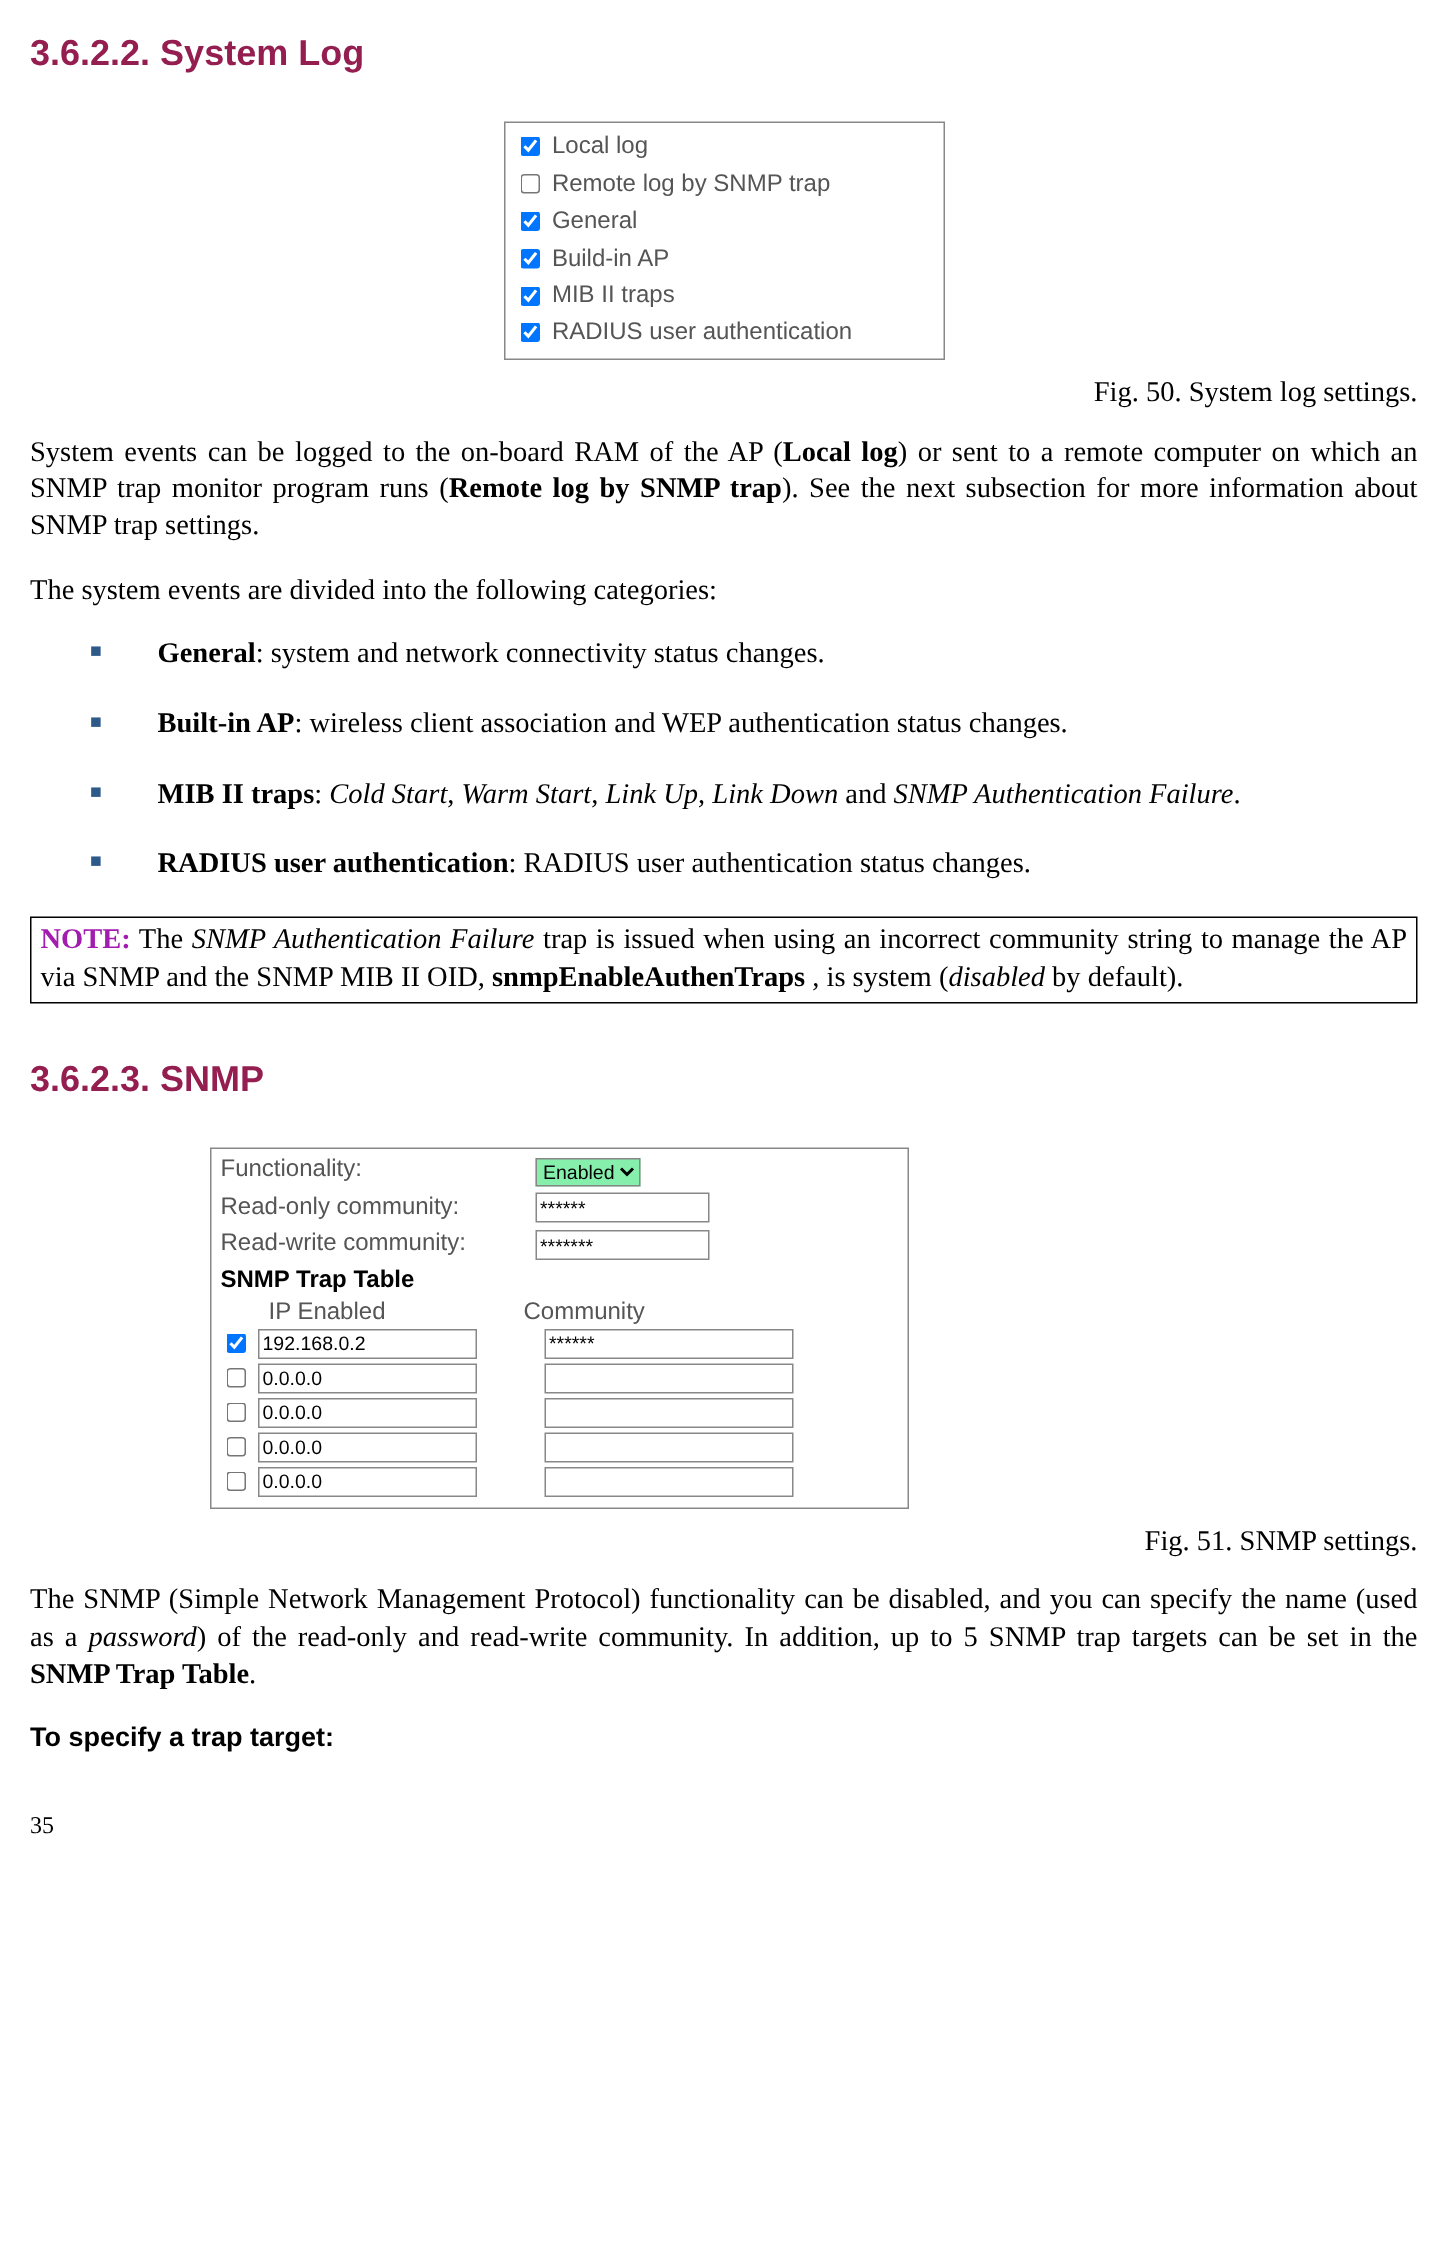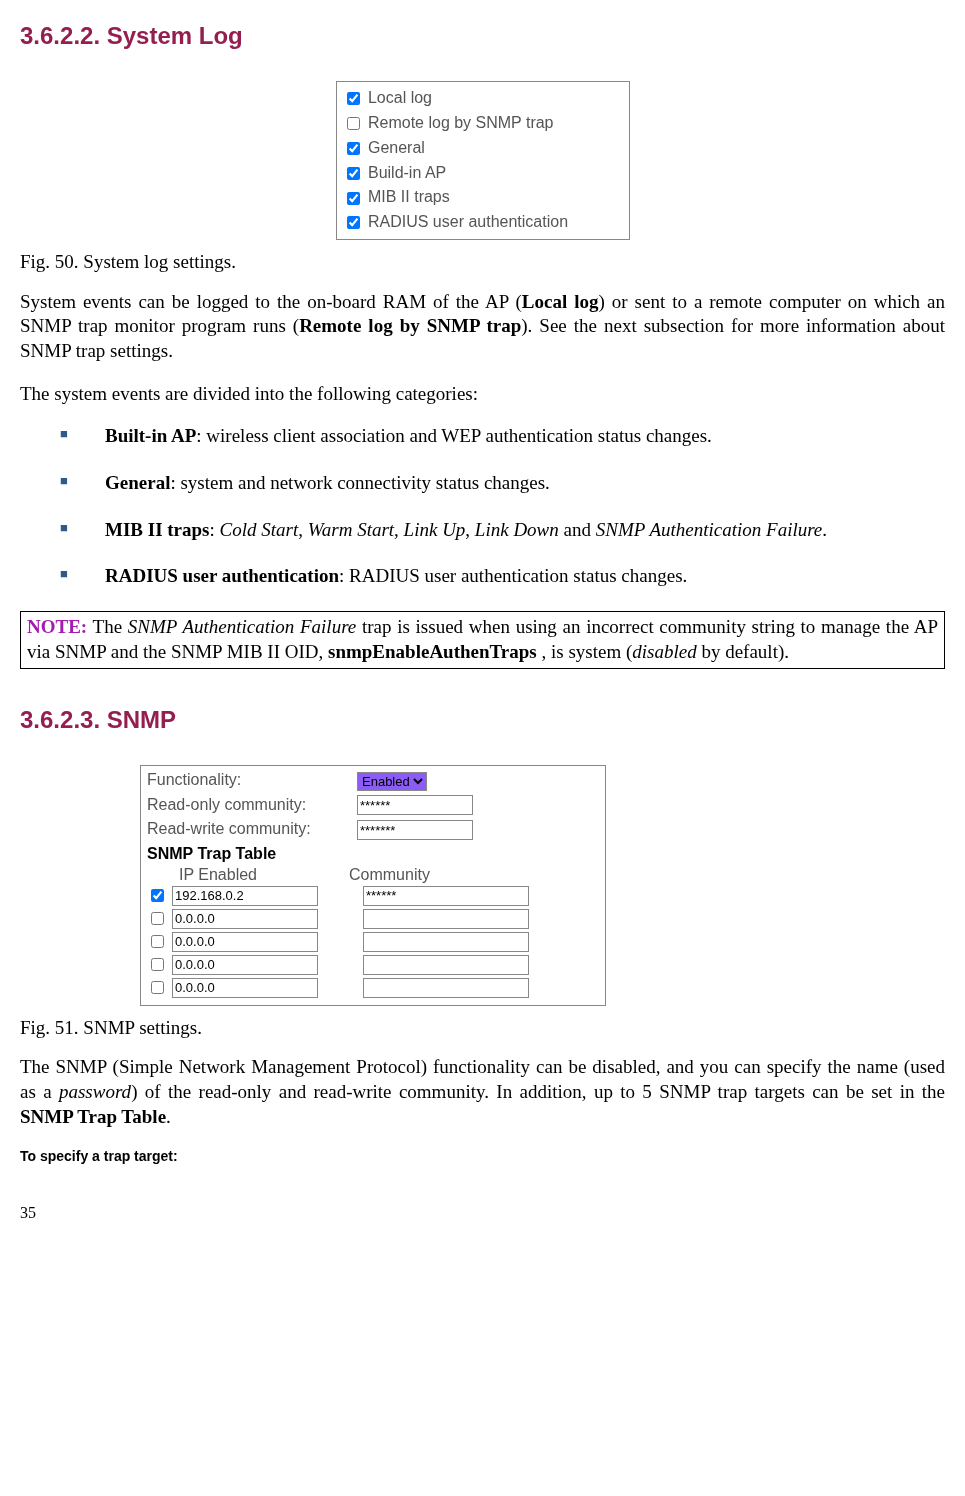--- a/index.html
+++ b/index.html
@@ -12,21 +12,21 @@
     line-height: 1.3;
   }
   .section-heading {
     color: #941e50;
     font-family: Arial, Helvetica, sans-serif;
     font-weight: bold;
     font-size: 24px;
     margin: 0 0 30px 0;
   }
   .fig-caption {
-    text-align: left;
+    text-align: right;
     margin: 10px 0 15px 0;
   }
   .body-text {
     text-align: justify;
     margin: 0 0 18px 0;
   }
   .bullet-list {
     list-style: none;
     padding: 0;
     margin: 0 0 15px 0;
@@ -93,21 +93,21 @@
     display: flex;
     align-items: flex-end;
     margin-bottom: 4px;
   }
   .fig51 .lbl {
     width: 210px;
   }
   .fig51 select {
     font-family: Verdana, Arial, sans-serif;
     font-size: 13px;
-    background:#8b5cf6;
+    background:#86efac;
     border:1px solid #888;
   }
   .fig51 input[type=text] {
     font-family: Verdana, Arial, sans-serif;
     font-size: 13px;
     border:1px solid #888;
     padding:1px 2px;
     height:16px;
   }
   .fig51 .trap-title {
@@ -125,21 +125,21 @@
     align-items:flex-start;
     margin-bottom:3px;
   }
   .fig51 .trap-row input[type=checkbox]{ margin-right:8px; }
   .fig51 .trap-row input.ip { width:140px; margin-right:45px; }
   .fig51 .trap-row input.comm { width:160px; }
 
   .subhead {
     font-family: Arial, Helvetica, sans-serif;
     font-weight: bold;
-    font-size: 14px;
+    font-size: 18px;
     margin: 4px 0 10px 0;
   }
   .page-num {
     text-align:left;
     font-size:16px;
     margin-top:37px;
   }
 </style>
 </head>
 <body>
@@ -176,24 +176,24 @@
 <div class="fig-caption">Fig. 50. System log settings.</div>
 
 <p class="body-text">
   <span>System events  can be logged  to the on-board RAM of the AP (</span><span class="bold">Local log</span><span>) or sent to a remote computer on which an SNMP trap monitor program runs (</span><span class="bold">Remote log by SNMP trap</span><span>). See the next subsection for more information about SNMP trap settings.</span>
 </p>
 
 <p class="body-text">The system events are divided into the following categories:</p>
 
 <ul class="bullet-list">
   <li>
+    <span class="bold">General</span><span>: system and network connectivity status changes.</span>
+  </li>
+  <li>
     <span class="bold">Built-in AP</span><span>: wireless client association and WEP authentication status changes.</span>
-  </li>
-  <li>
-    <span class="bold">General</span><span>: system and network connectivity status changes.</span>
   </li>
   <li>
     <span class="bold">MIB II traps</span><span>: </span><span class="italic">Cold Start</span><span>, </span><span class="italic">Warm Start</span><span>, </span><span class="italic">Link Up</span><span>, </span><span class="italic">Link Down</span><span> and </span><span class="italic">SNMP Authentication Failure</span><span>.</span>
   </li>
   <li>
     <span class="bold">RADIUS user authentication</span><span>: RADIUS user authentication status changes.</span>
   </li>
 </ul>
 
 <div class="note-box">

